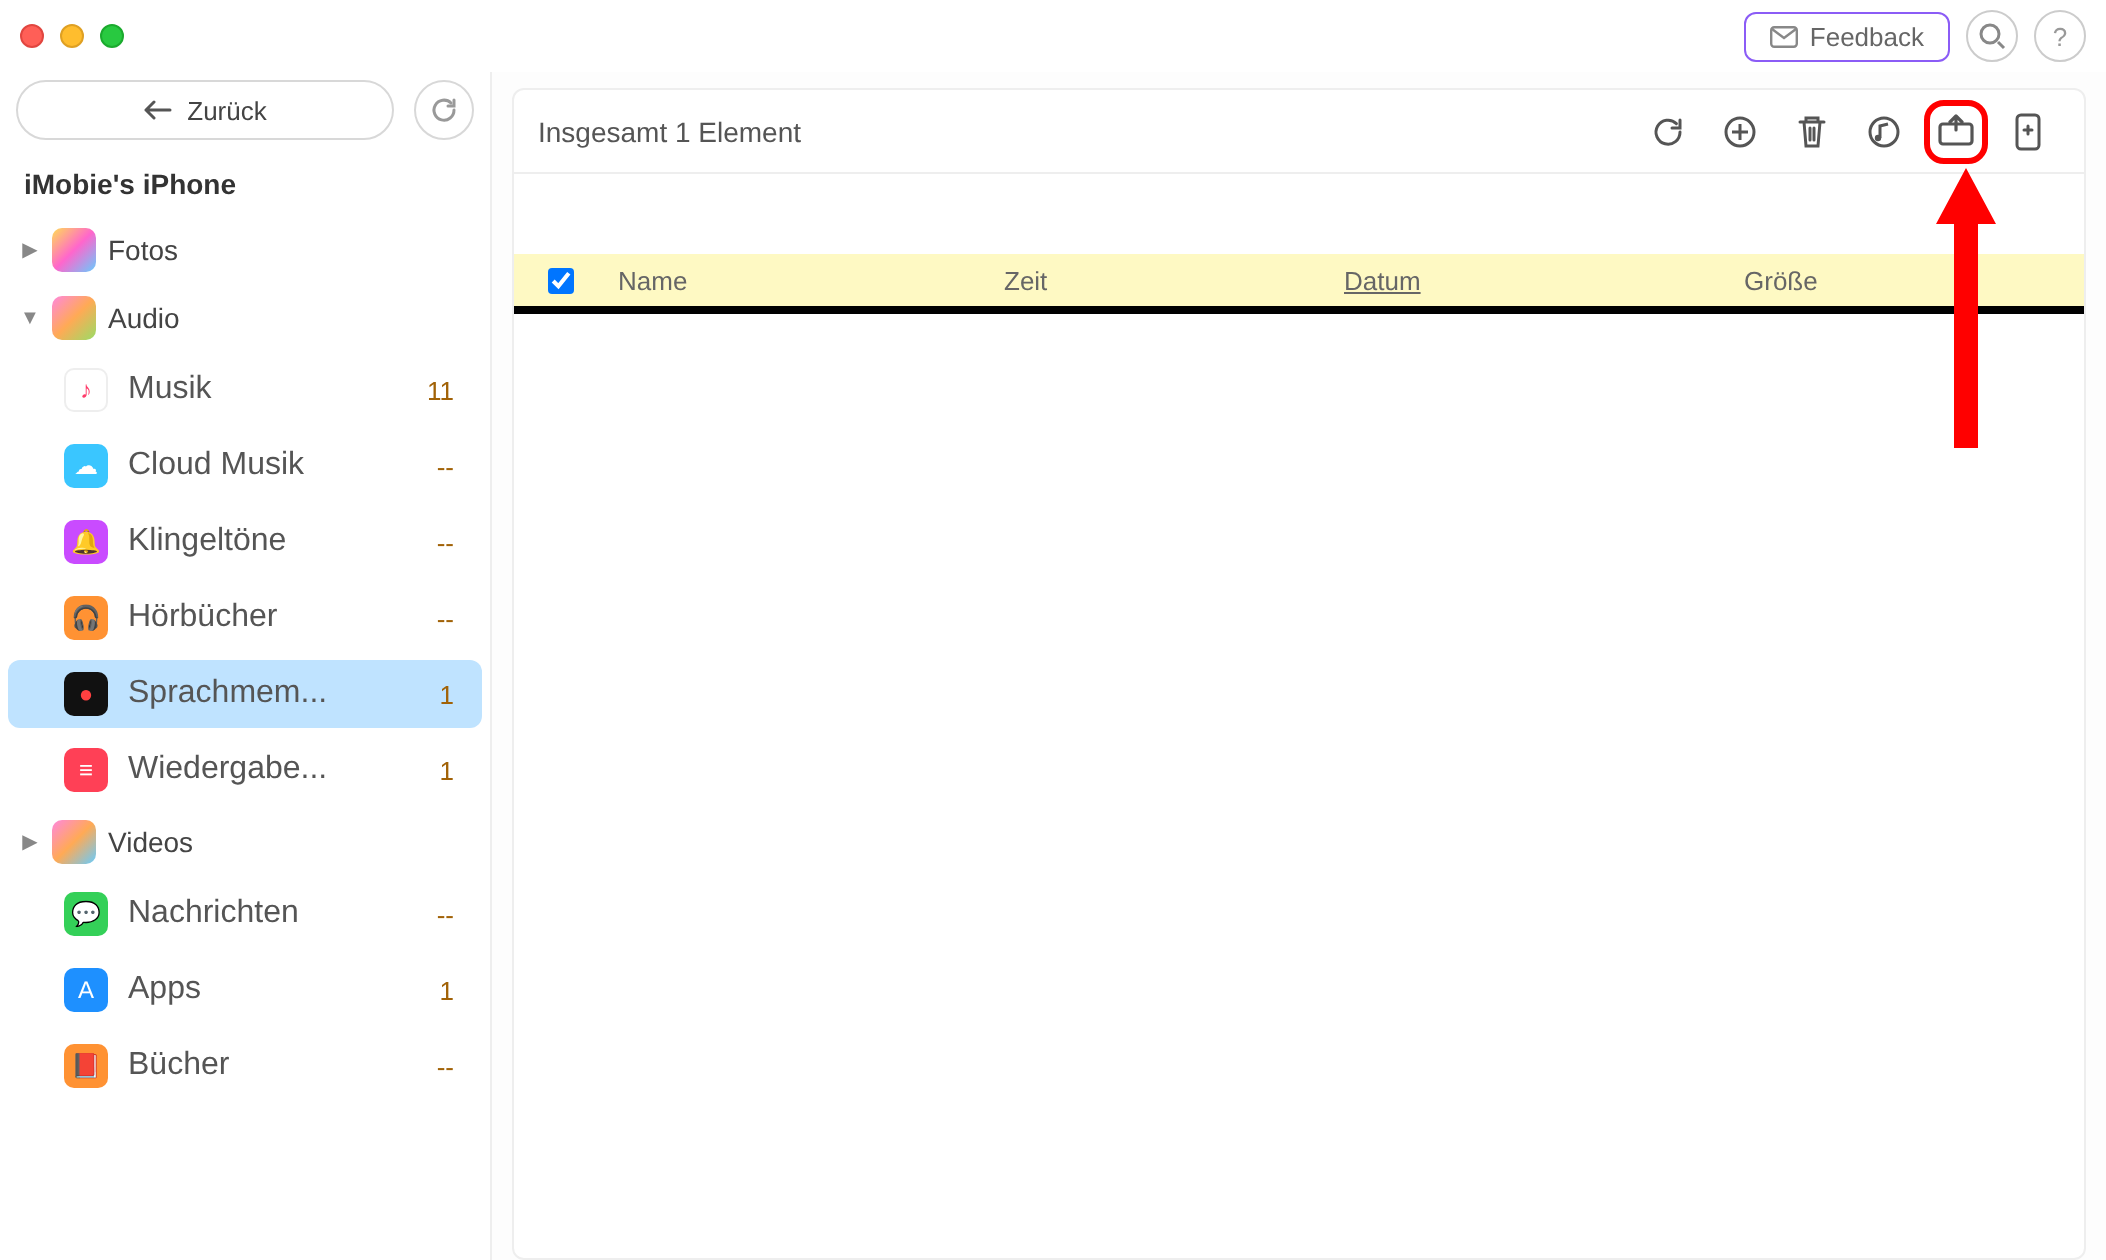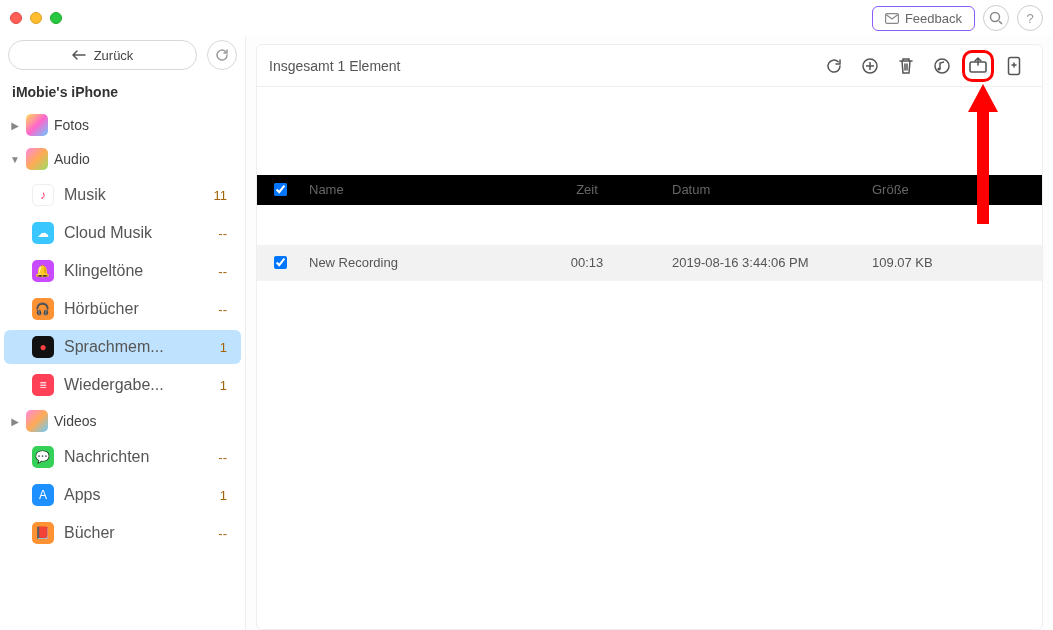--- a/index.html
+++ b/index.html
@@ -167,28 +167,27 @@
     }
     .tool-btn.highlighted {
       border: 3px solid #ff0000;
       border-radius: 10px;
     }
 
     .thead {
       display: flex; align-items: center;
       height: 30px;
       font-size: 13px; color: #666;
-      border-bottom: 1px solid #000000;
-      background: #000000;
-      margin-top: 48px;
+      border-bottom: 4px solid #000000;
+      background: #fef9c3;
     }
     .col-check { width: 46px; display:flex; justify-content:center; }
     .col-name  { flex: 1.3; padding-left: 6px; }
-    .col-time  { width: 170px; text-align: center; }
-    .col-date  { width: 200px; }
+    .col-time  { width: 170px; }
+    .col-date  { width: 200px; text-decoration: underline; }
     .col-size  { width: 170px; }
 
     .trow {
       display: flex; align-items: center;
       height: 36px;
       font-size: 13px; color: #555;
       border-bottom: 1px solid #f4f4f4;
       background: #f2f2f2;
     }
     input[type=checkbox] { width: 13px; height: 13px; cursor: pointer; }
@@ -408,29 +407,20 @@
       <div class="thead">
         <div class="col-check">
             <input type="checkbox" checked="" style="">
           </div>
         <div class="col-name">Name</div>
         <div class="col-time">Zeit</div>
         <div class="col-date">Datum</div>
         <div class="col-size">Größe</div>
       </div>
 
-      <div class="trow">
-        <div class="col-check">
-            <input type="checkbox" checked="" style="">
-          </div>
-        <div class="col-name">New Recording</div>
-        <div class="col-time">00:13</div>
-        <div class="col-date">2019-08-16 3:44:06 PM</div>
-        <div class="col-size">109.07 KB</div>
-      </div>
     </div>
   </div>
 </div>
 
 <div class="arrow-wrap">
   <svg width="30" height="140" viewBox="0 0 30 140">
     <polygon points="15,0 30,28 21,28 21,140 9,140 9,28 0,28" fill="#ff0000"></polygon>
   </svg>
 </div>
 

